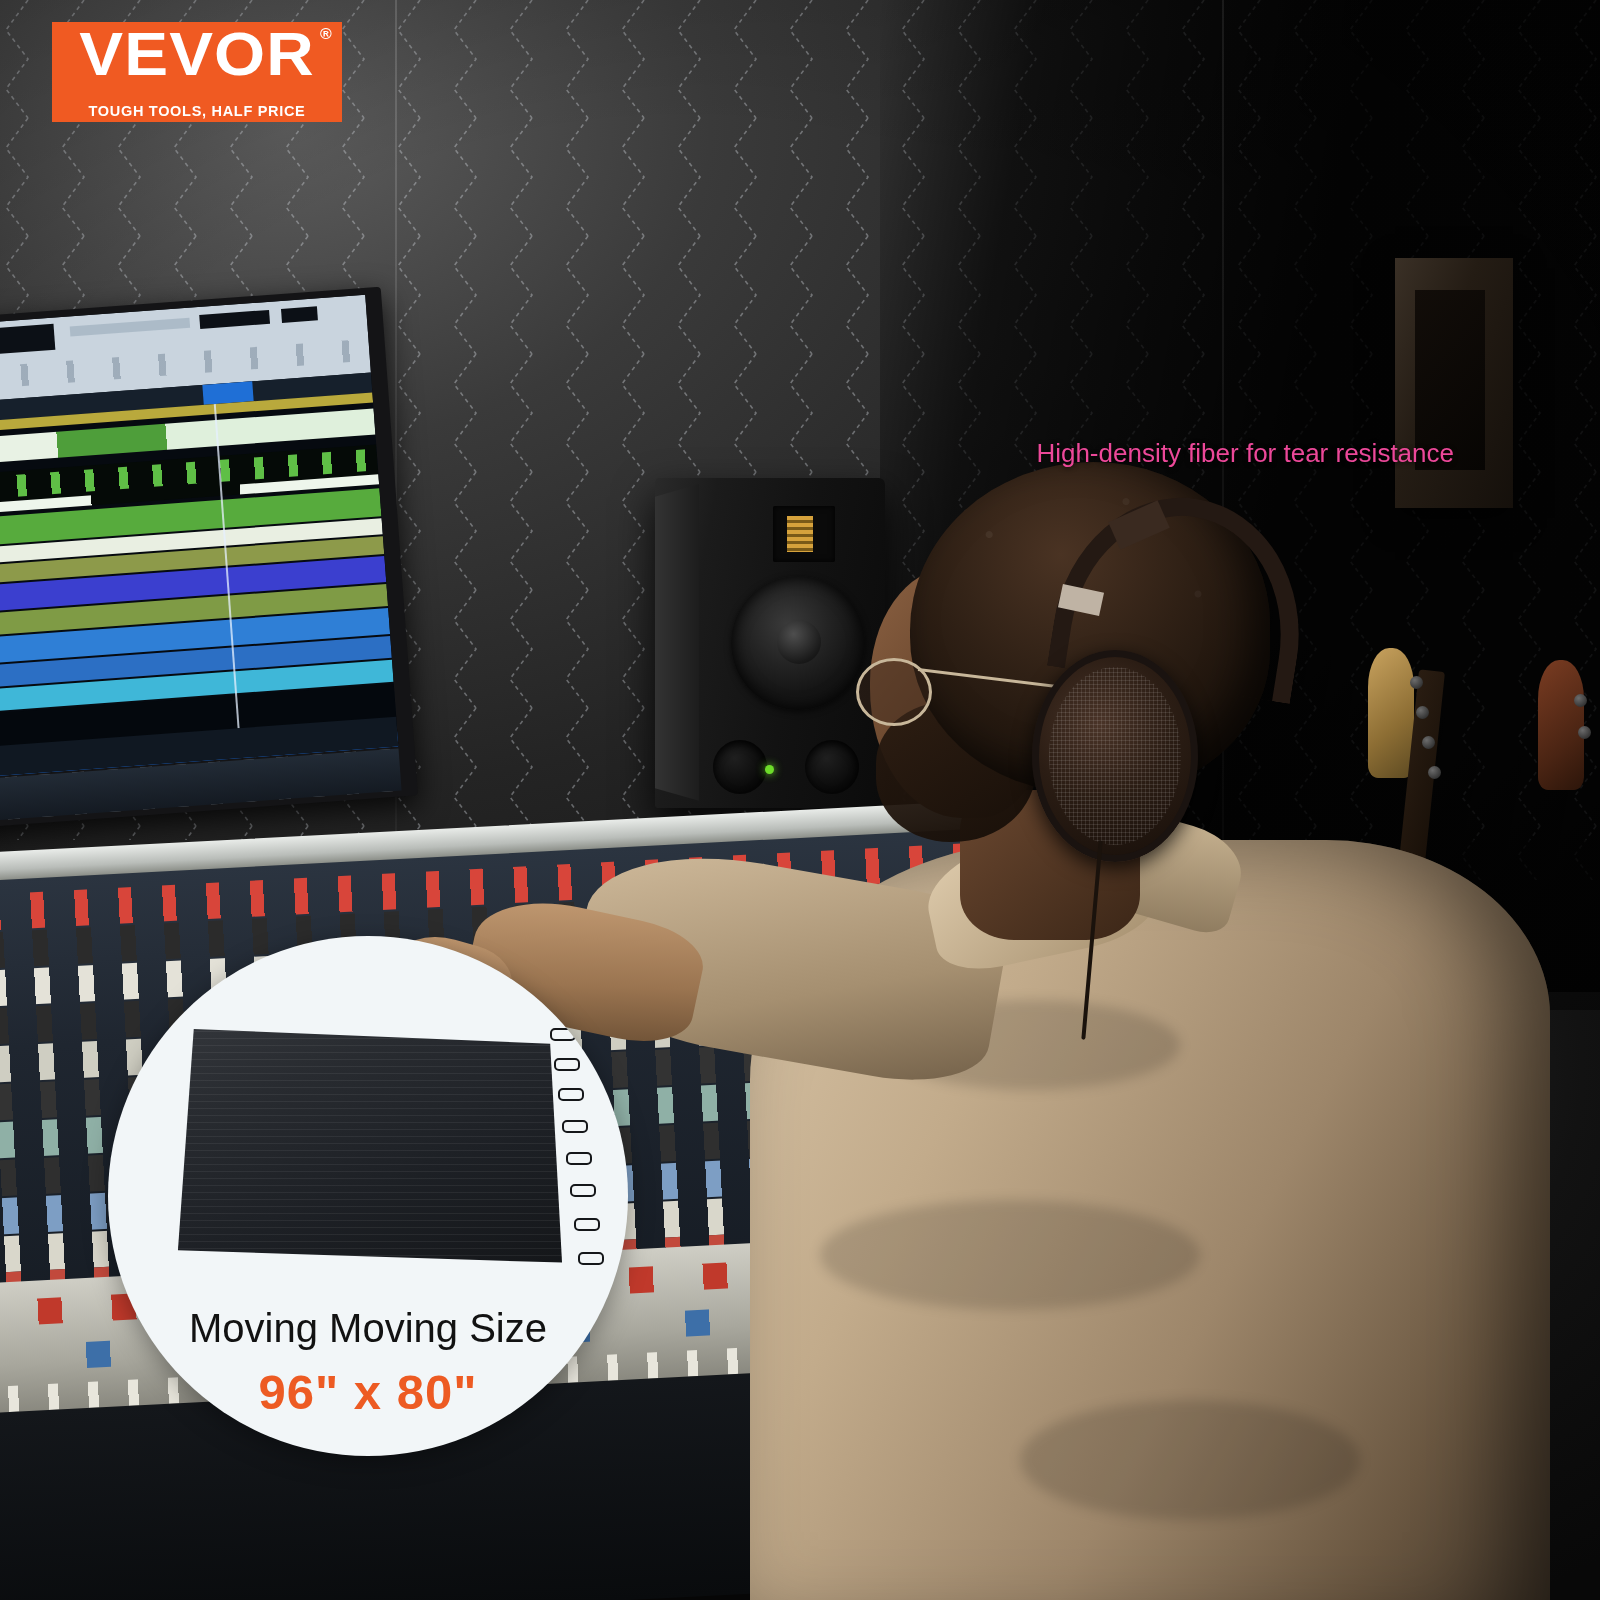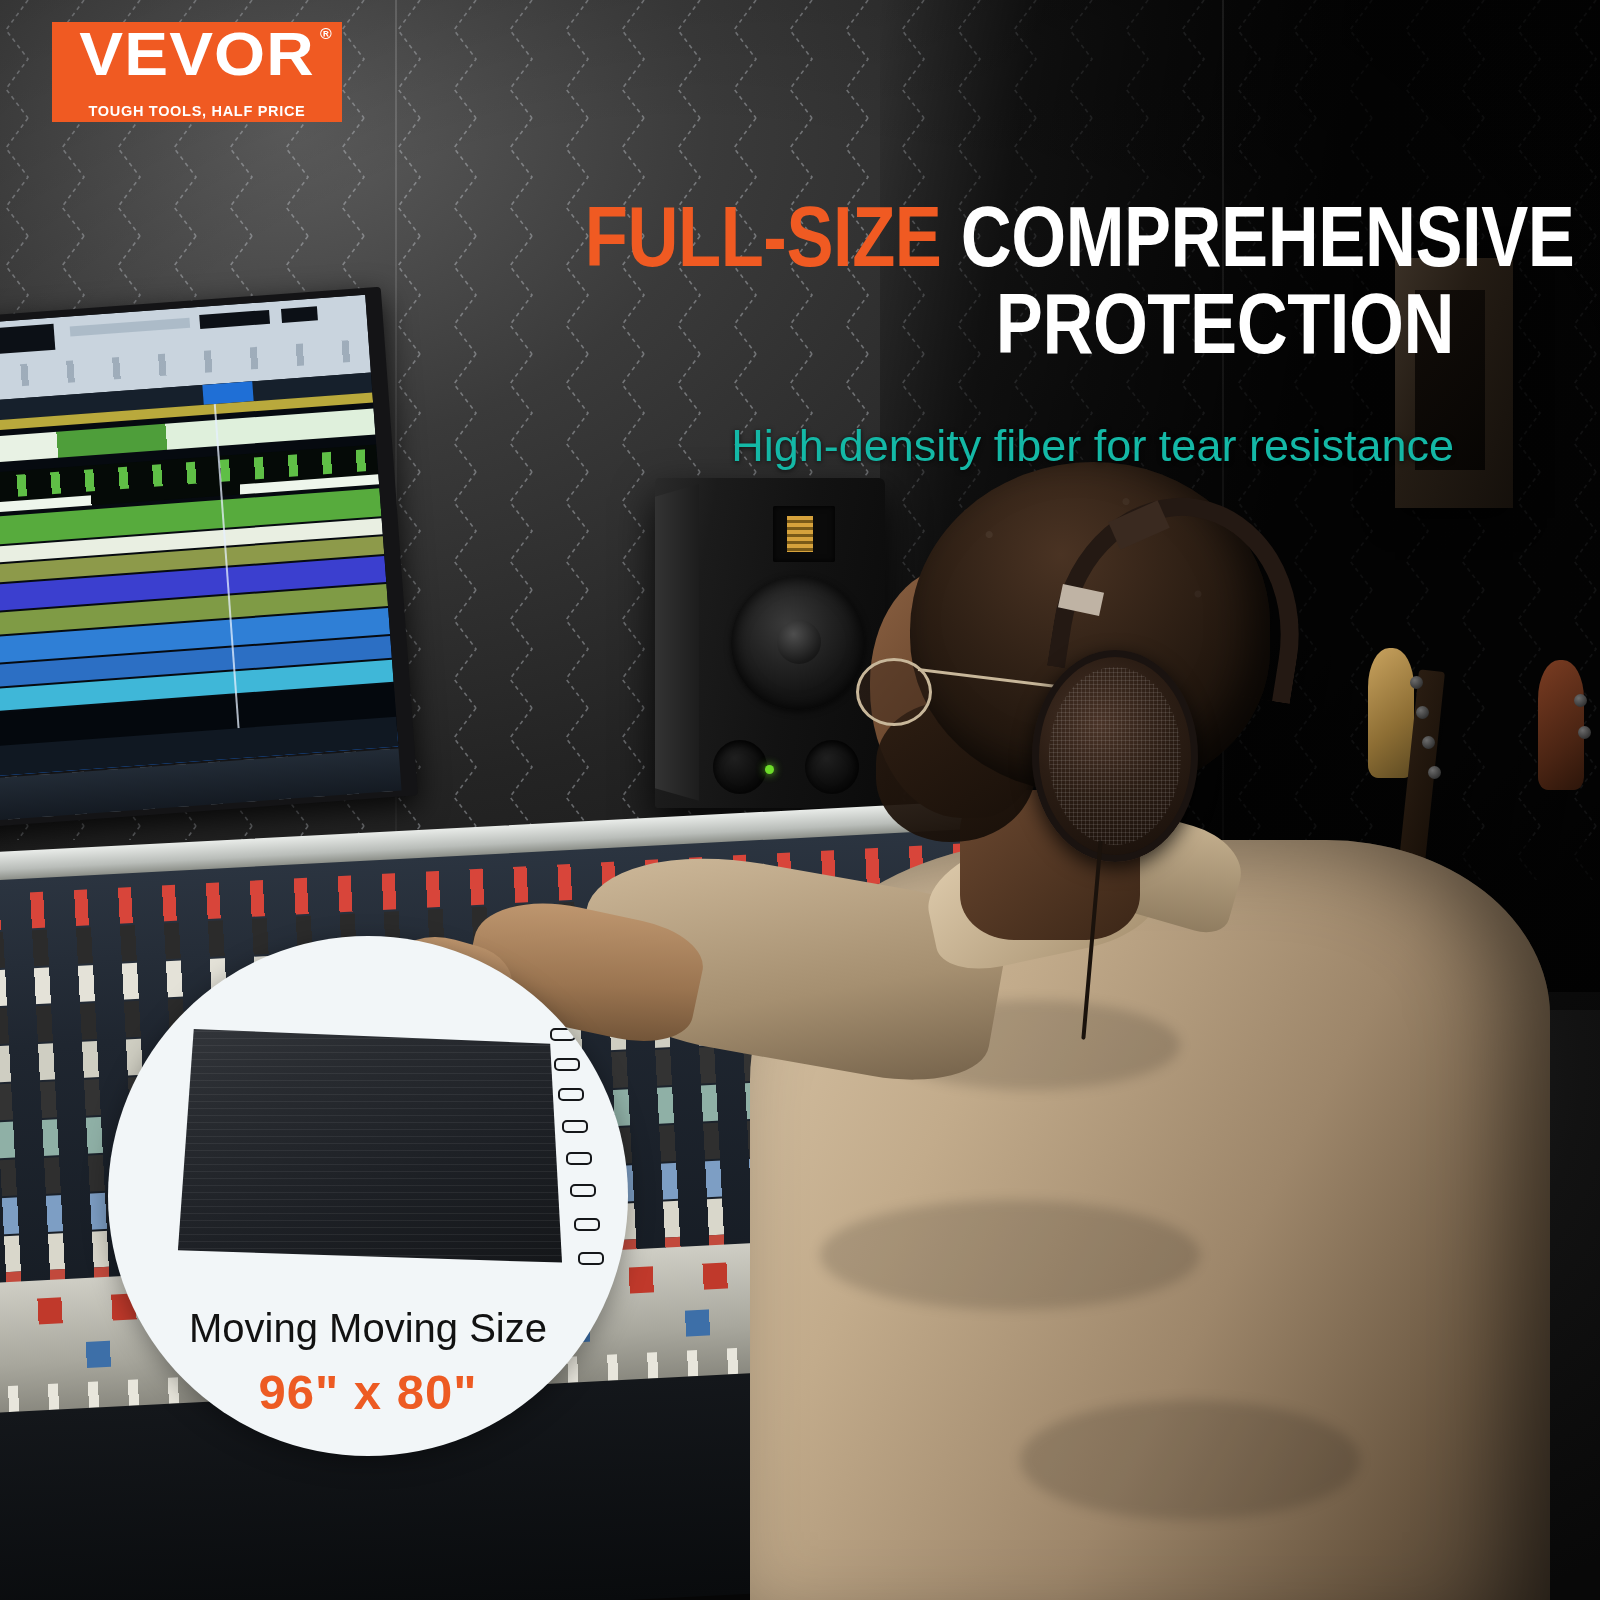--- a/index.html
+++ b/index.html
@@ -27,21 +27,21 @@
   .logo-tag{color:#fff;font-size:14.5px;font-weight:bold;letter-spacing:.7px;margin-top:20px;}
 
   
   .headline{position:absolute;right:146px;top:196px;text-align:right;z-index:30;width:1060px;}
   .h-l1{font-size:86px;line-height:.95;font-weight:bold;letter-spacing:-.5px;
       font-family:"Liberation Sans Narrow","Liberation Sans",sans-serif;transform:scaleX(.82);transform-origin:right center;white-space:nowrap;}
   .h-l1 .o{color:#F05A22;}
   .h-l1 .w{color:#fff;}
   .h-l2{font-size:86px;line-height:1.06;font-weight:bold;color:#fff;letter-spacing:-.5px;
       font-family:"Liberation Sans Narrow","Liberation Sans",sans-serif;transform:scaleX(.82);transform-origin:right center;white-space:nowrap;}
-  .subhead{position:absolute;right:146px;top:420px;color:#14b8a6;font-size:45px;z-index:30;white-space:nowrap;
+  .subhead{position:absolute;right:146px;top:438px;color:#ec4899;font-size:26px;z-index:30;white-space:nowrap;
       text-shadow:0 1px 5px rgba(0,0,0,.75);}
 
   
   .monitor{position:absolute;left:-120px;top:305px;width:520px;height:510px;
       transform:rotate(-4.2deg);z-index:12;}
   .mon-bezel{position:absolute;inset:0;background:#141416;border-radius:4px;
       box-shadow:0 10px 30px rgba(0,0,0,.8);}
   .mon-screen{position:absolute;left:7px;top:7px;right:16px;bottom:50px;background:#0b1118;overflow:hidden;}
   .daw-top{position:absolute;left:0;top:0;width:100%;height:78px;background:#c9d4de;}
   .daw-top-b{position:absolute;left:14px;top:6px;width:170px;height:26px;background:#0c1016;}
@@ -348,26 +348,20 @@
   <div class="vig"></div>
 
   <div class="logo">
     <div class="logo-word">
       <span>VEVOR</span>
       <span class="logo-r">®</span>
     </div>
     <div class="logo-tag">TOUGH TOOLS, HALF PRICE</div>
   </div>
 
-  <div class="headline">
-    <div class="h-l1">
-      <span class="o">FULL-SIZE</span><span class="w"> COMPREHENSIVE</span>
-    </div>
-    <div class="h-l2">PROTECTION</div>
-  </div>
   <div class="subhead">High-density fiber for tear resistance</div>
 
   <div class="badge">
     <div class="bk">
       <div class="bk-stitch" style="background:repeating-linear-gradient(to bottom,rgba(255,255,255,.12) 0 1px,rgba(0,0,0,0) 1px 7px);"></div>
     </div>
     <div class="bk-tabs">
       <div class="tab" style="left:2px;top:0px;"></div>
       <div class="tab" style="left:6px;top:30px;"></div>
       <div class="tab" style="left:10px;top:60px;"></div>

